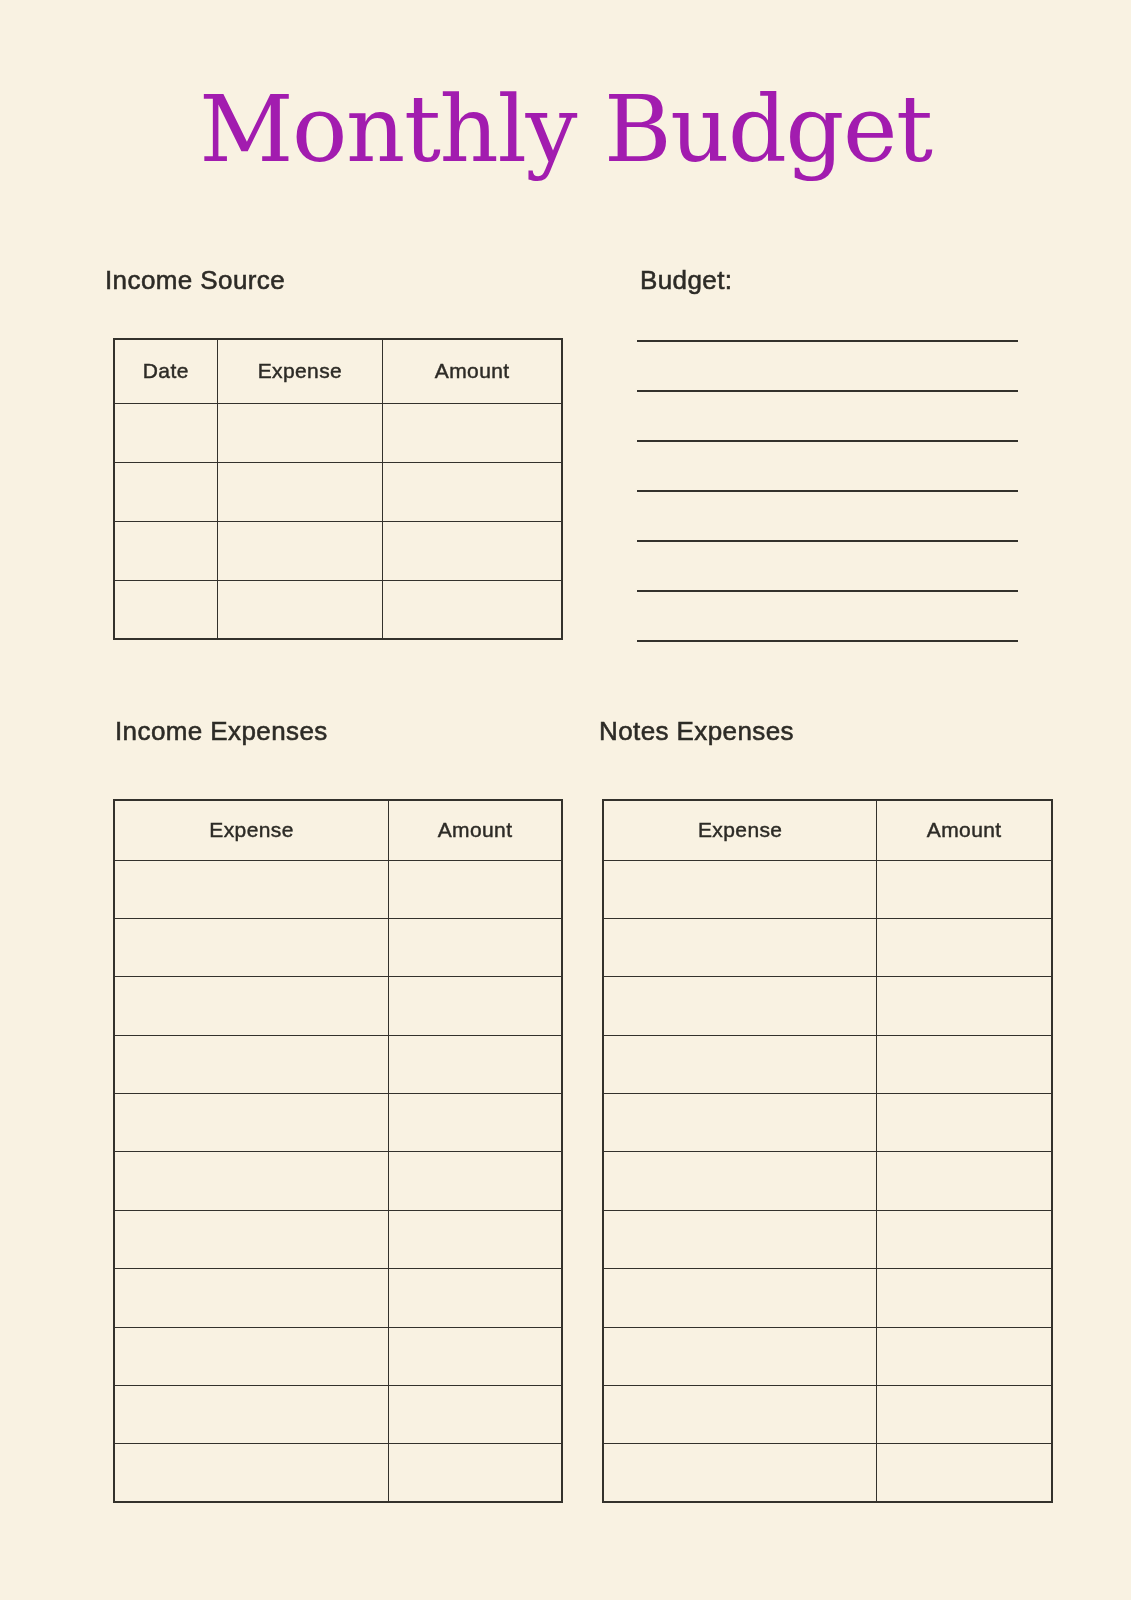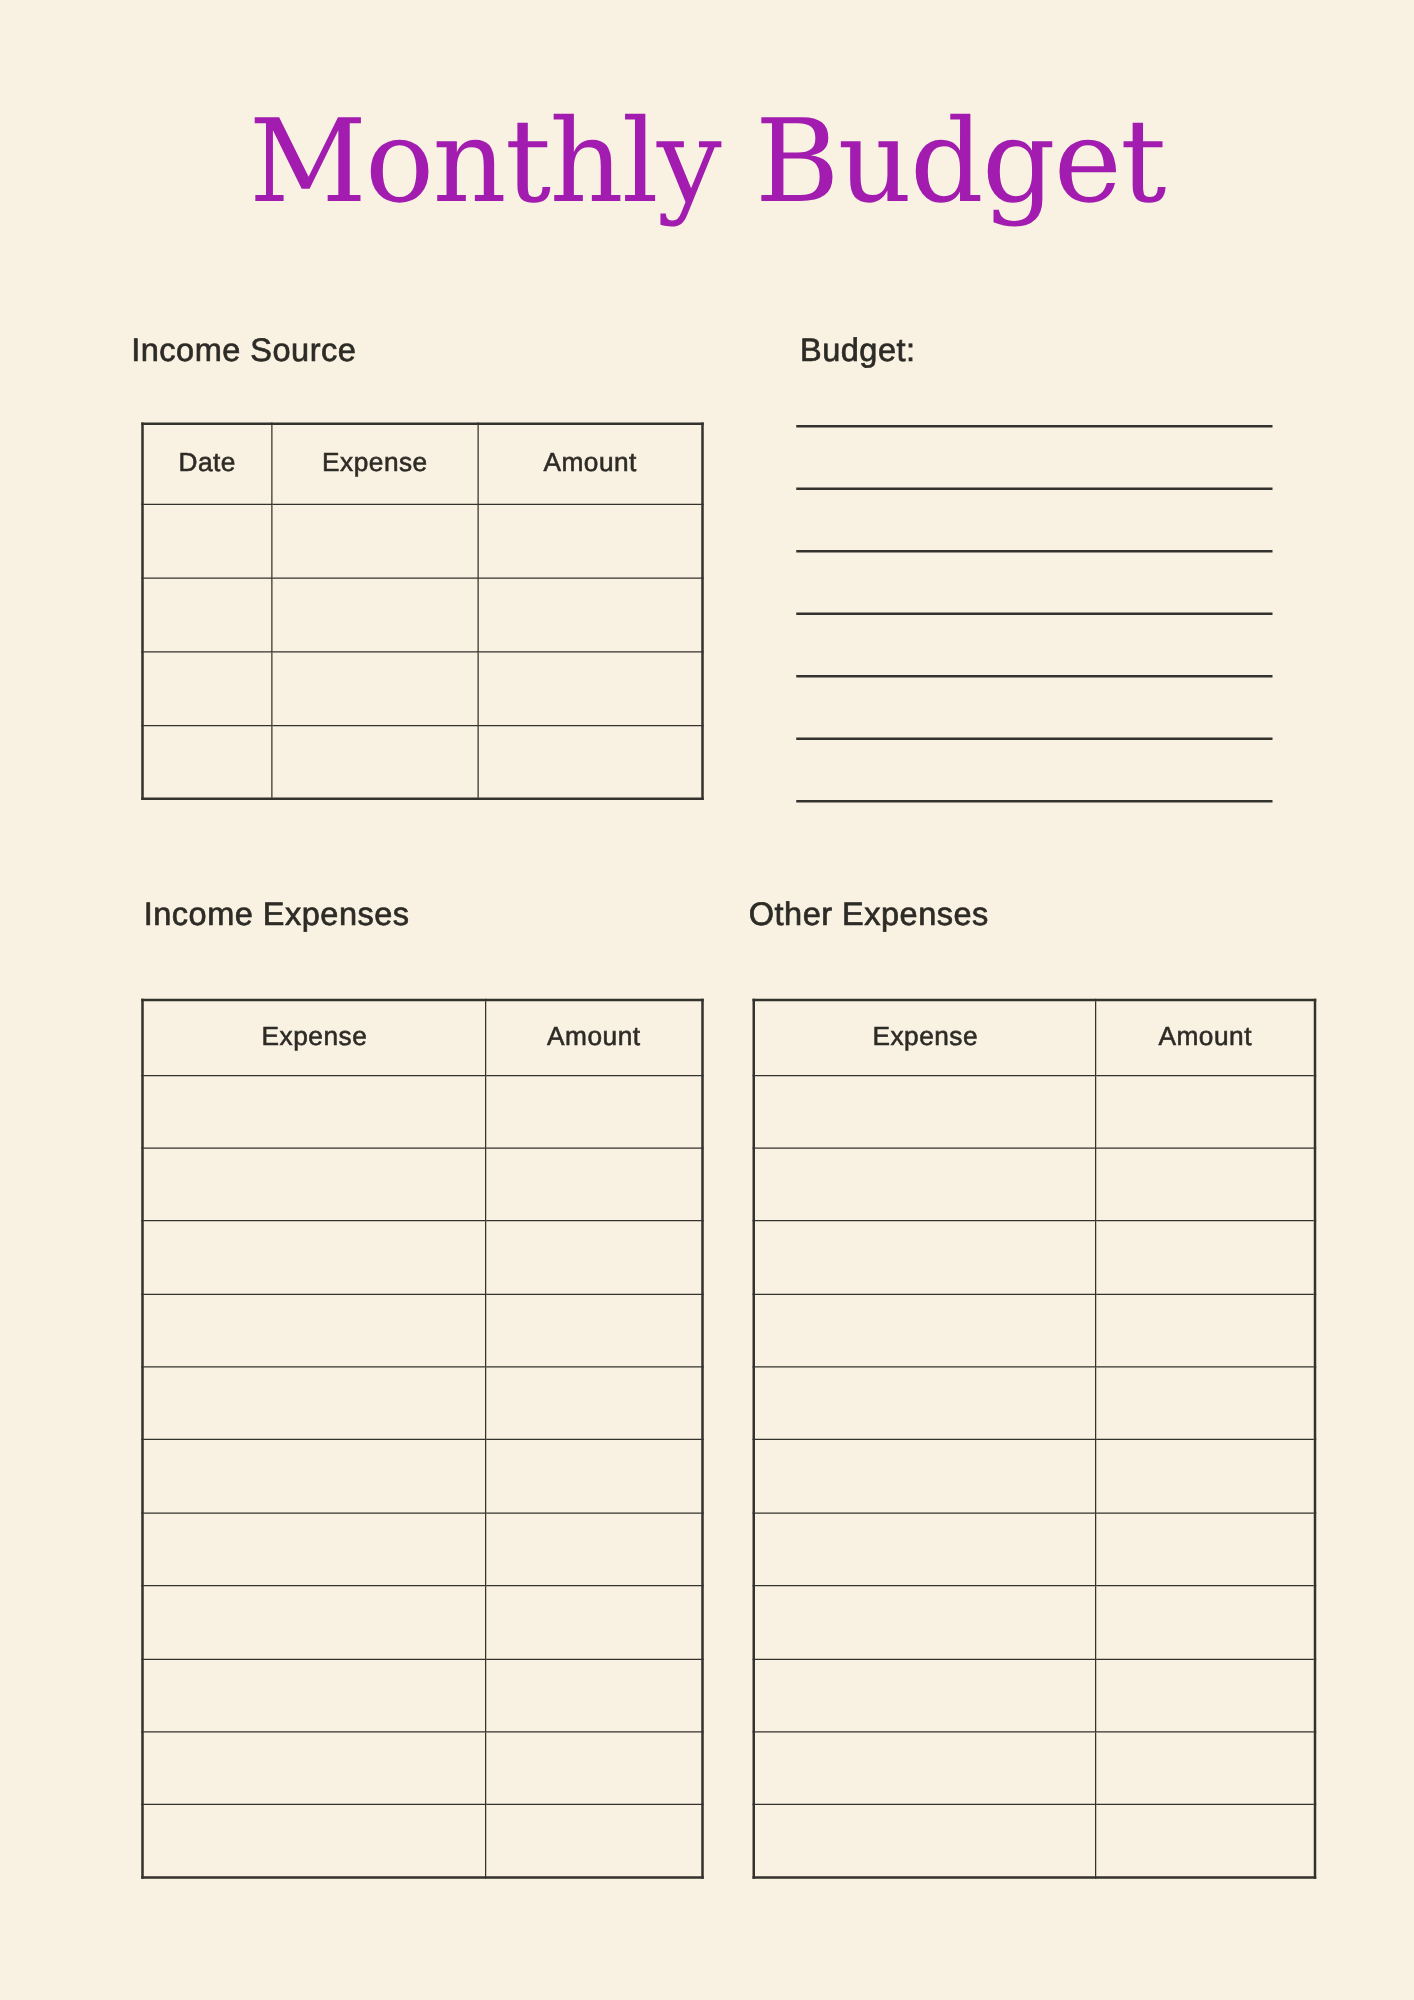--- a/index.html
+++ b/index.html
@@ -215,21 +215,21 @@
           <td></td>
           <td></td>
         </tr>
         <tr>
           <td></td>
           <td></td>
         </tr>
       </tbody>
   </table>
 
-  <h2 class="section-heading" id="other-heading">Other Expenses</h2>
+  <h2 class="section-heading" id="other-heading">Notes Expenses</h2>
 
   <table class="budget-table" id="other-table">
     <colgroup>
       <col style="width:61%">
       <col style="width:39%">
     </colgroup>
     <thead>
       <tr>
         <th>Expense</th>
         <th>Amount</th>

